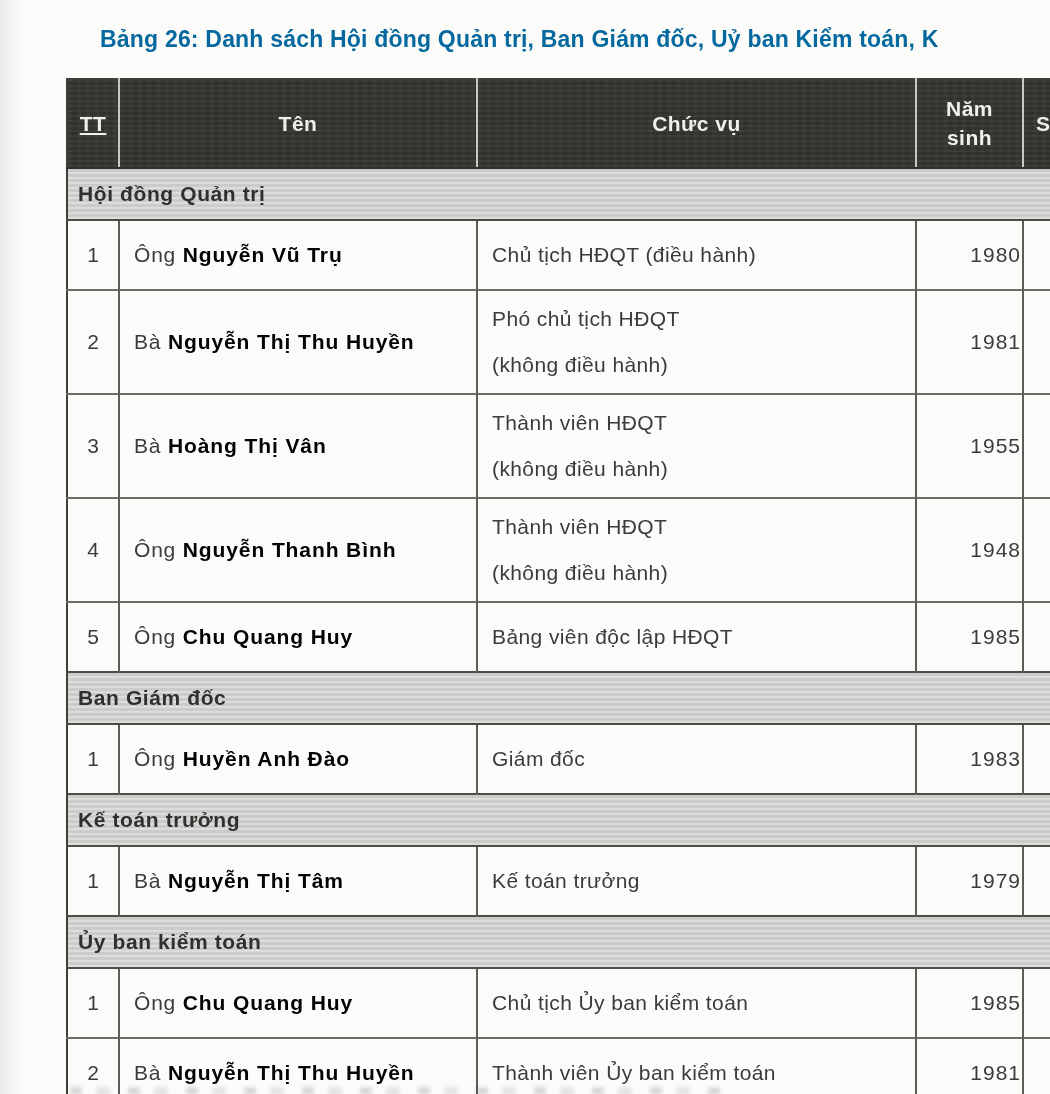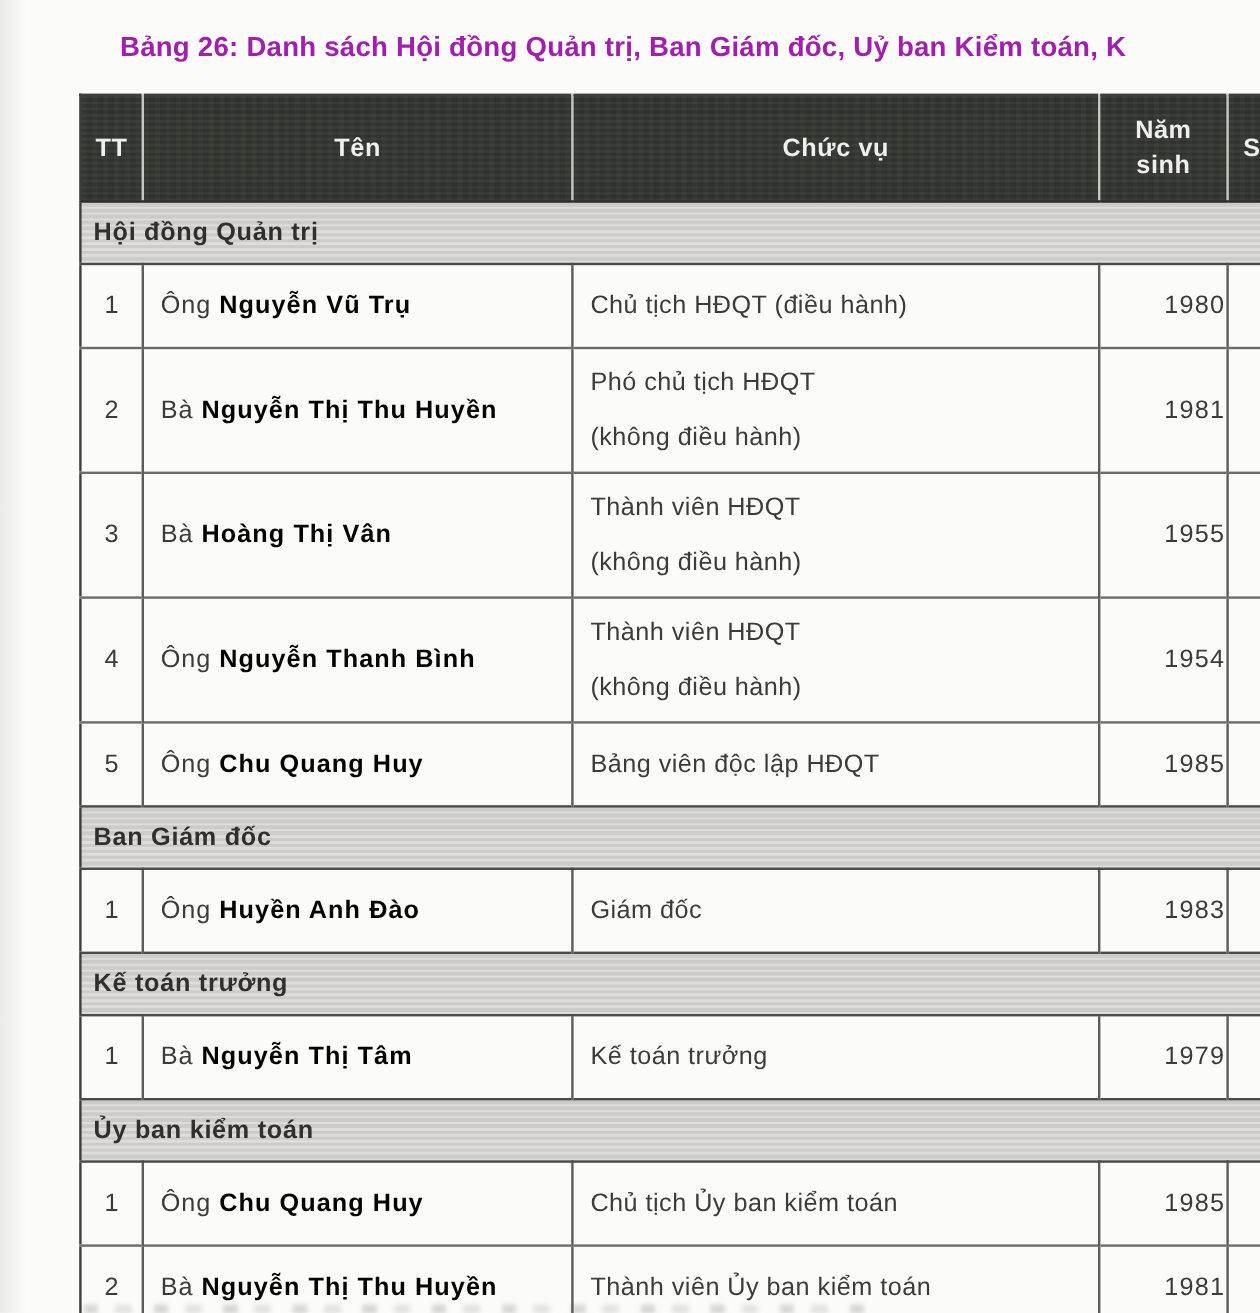--- a/index.html
+++ b/index.html
@@ -26,21 +26,21 @@
     left: 0; top: 0;
     width: 1050px; height: 1094px;
     filter: blur(0.3px) contrast(0.98);
   }
   .doc-title {
     position: absolute;
     left: 100px;
     top: 26px;
     font-size: 23px;
     font-weight: bold;
-    color: #a21caf;
+    color: #0369a1;
     letter-spacing: 0.2px;
     white-space: nowrap;
   }
   table.people {
     position: absolute;
     left: 66px;
     top: 78px;
     width: 1120px;
     border-collapse: collapse;
     table-layout: fixed;
@@ -56,21 +56,21 @@
     color: #f1f1ee;
     font-weight: bold;
     font-size: 21px;
     text-align: center;
     vertical-align: middle;
     height: 85px;
     border-left: 2px solid #c8cbc4;
     border-bottom: 2px solid #2c2c2a;
     letter-spacing: 0.5px;
   }
-  thead td:first-child { border-left: none; }
+  thead td:first-child { border-left: none; text-decoration: underline; }
   thead td.th-extra { text-align: left; padding-left: 12px; }
   .th-narrow {
     display: inline-block;
     max-width: 62px;
     white-space: normal;
     line-height: 1.35;
   }
   
   td.section-cell {
     background-color: #d5d4d1;
@@ -175,21 +175,21 @@
           <td class="cell-year">1955</td>
           <td class="cell-extra"></td>
         </tr>
         <tr class="data-row tall">
           <td class="cell-tt">4</td>
           <td class="cell-name"><span class="prefix">Ông </span><b class="name">Nguyễn Thanh Bình</b></td>
           <td class="cell-pos">
             <div class="pos-line">Thành viên HĐQT</div>
             <div class="pos-line">(không điều hành)</div>
           </td>
-          <td class="cell-year">1954</td>
+          <td class="cell-year">1948</td>
           <td class="cell-extra"></td>
         </tr>
         <tr class="data-row">
           <td class="cell-tt">5</td>
           <td class="cell-name"><span class="prefix">Ông </span><b class="name">Chu Quang Huy</b></td>
           <td class="cell-pos">
             <div class="pos-line">Bảng viên độc lập HĐQT</div>
           </td>
           <td class="cell-year">1985</td>
           <td class="cell-extra"></td>

